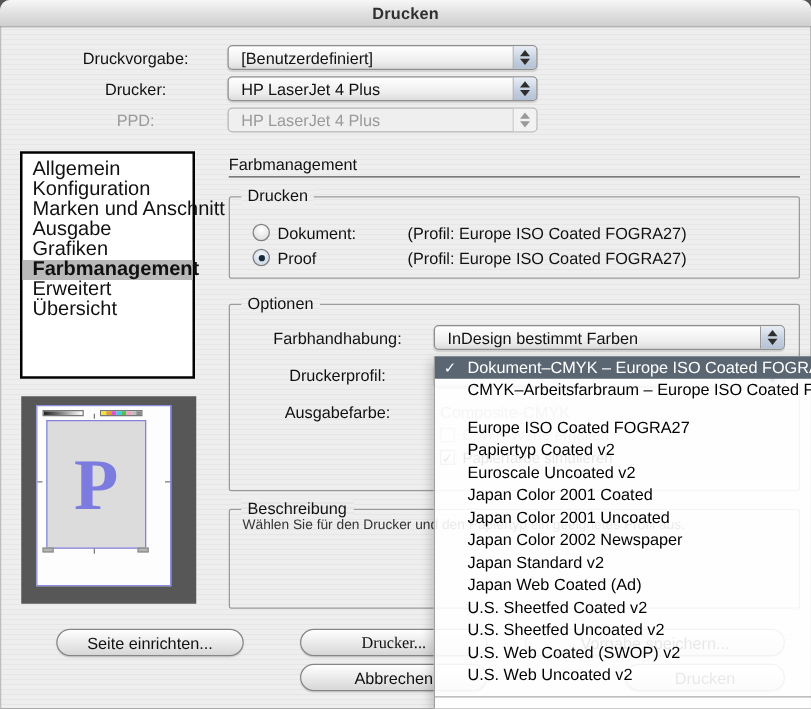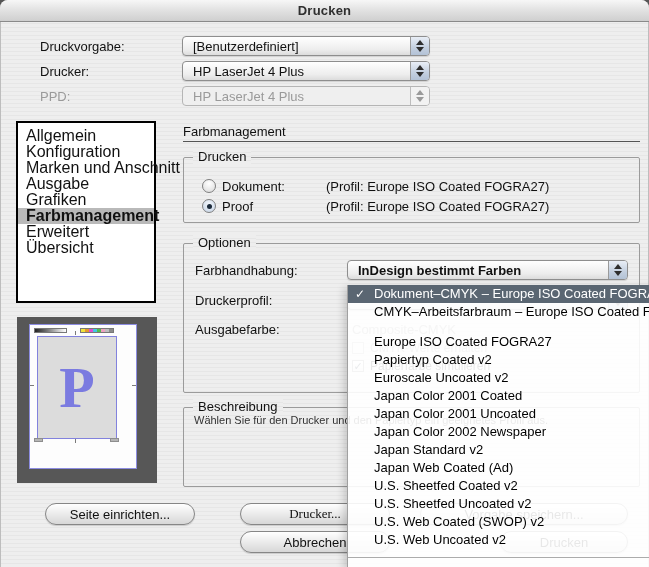--- a/index.html
+++ b/index.html
@@ -11,21 +11,21 @@
     border-radius:8px 8px 0 0;
     box-shadow:inset 1px 0 0 #bdbdbd, inset -1px 0 0 #bdbdbd;
   }
   .titlebar{
     position:absolute;left:0;top:0;width:649px;height:22px;
     background:linear-gradient(#f7f7f7,#e3e3e3 45%,#cfcfcf);
     border-bottom:1px solid #8a8a8a;border-radius:8px 8px 0 0;
     display:flex;align-items:center;justify-content:center;
   }
   .titlebar .title{font-weight:bold;color:#2f2f2f;letter-spacing:.2px;}
-  .lbl{position:absolute;height:20px;line-height:20px;text-align:left;color:#111;}
+  .lbl{position:absolute;height:20px;line-height:20px;text-align:center;color:#111;}
   .lbl.dis{color:#9a9a9a;}
   
   .popup{position:absolute;height:20px;border:1px solid #8e8e8e;border-radius:4px;
     background:linear-gradient(#ffffff,#ededed 70%,#dcdcdc);display:flex;align-items:center;
     box-shadow:0 1px 1px rgba(0,0,0,.12);}
   .popup .ptext{flex:1;padding:0 8px 0 10px;white-space:nowrap;overflow:hidden;}
   .popup .stepper{width:19px;height:100%;border-left:1px solid #9a9a9a;border-radius:0 3px 3px 0;
     background:linear-gradient(#e9eef6,#c3cfdf 60%,#b3c2d6);
     display:flex;flex-direction:column;align-items:center;justify-content:center;gap:2px;}
   .popup .stepper i{display:block;width:0;height:0;border-left:4px solid transparent;border-right:4px solid transparent;}
@@ -173,21 +173,21 @@
       <span class="radio checked"></span>
       <span>Proof</span>
       <span class="profiltext">(Profil: Europe ISO Coated FOGRA27)</span>
     </div>
   </div>
 
   <div class="group" style="left:183px;top:243px;width:457px;height:150px;">
     <span class="legend">Optionen</span>
   </div>
   <div class="lbl" style="left:195px;top:261px;width:150px;">Farbhandhabung:</div>
-  <div class="popup" style="left:347px;top:260px;width:281px;font-weight:bold;">
+  <div class="popup" style="left:347px;top:260px;width:281px;">
     <span class="ptext">InDesign bestimmt Farben</span>
     <span class="stepper">
         <i class="up"></i>
         <i class="dn"></i>
       </span>
   </div>
   <div class="lbl" style="left:195px;top:291px;width:150px;">Druckerprofil:</div>
   <div class="popup" style="left:347px;top:290px;width:281px;">
     <span class="ptext"></span>
     <span class="stepper">

